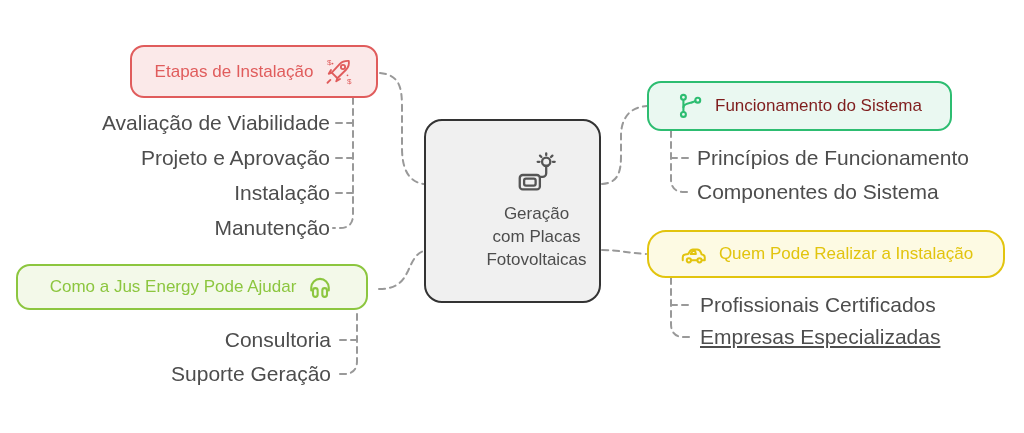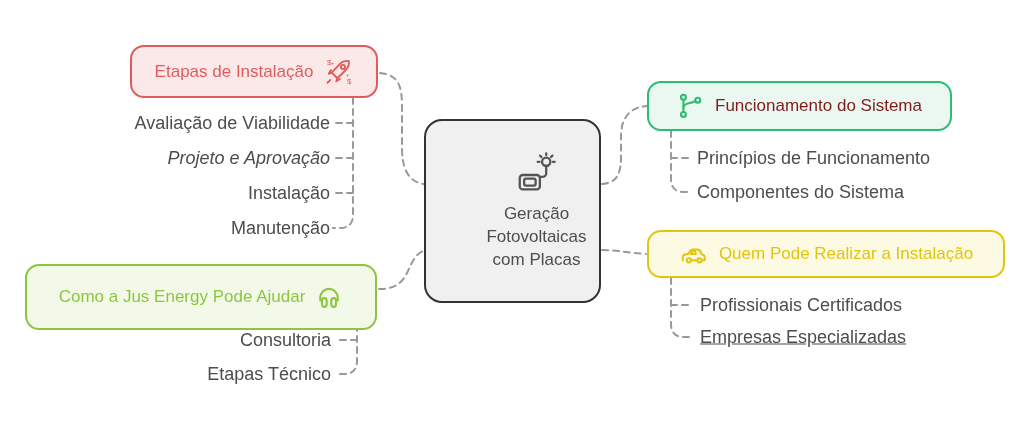--- a/index.html
+++ b/index.html
@@ -20,21 +20,21 @@
   .node-yellow { border-color:#e2c40e; background:#fdfae3; color:#e2c40e; }
   .center-node {
     position:absolute; z-index:1; left:424px; top:119px; width:177px; height:184px;
     background:#f0f0f0; border:2px solid #333333; border-radius:18px;
     display:flex; flex-direction:column; align-items:center; justify-content:center;
     box-sizing:border-box; color:#4d4d4d;padding-left:48px;
   }
   .center-node .ctext { font-size:17px; line-height:23px; text-align:center; margin-top:4px; }
   .leaf {
     position:absolute; z-index:1; transform:translateY(-50%);
-    font-size:18px; color:#4d4d4d; white-space:nowrap;
+    font-size:21px; color:#4d4d4d; white-space:nowrap;
   }
   .leaf.ralign { text-align:right; }
 </style>
 </head>
 <body>
 
 <div id="stage">
 
   <svg id="wires" width="1024" height="433" viewBox="0 0 1024 433">
     <g fill="none" stroke="#999999" stroke-width="2" stroke-dasharray="6 5" stroke-linecap="round">
@@ -67,69 +67,69 @@
       <path d="M7 12.5 L4.6 13.4 L6.4 10.4"></path>
       <path d="M11.5 17 L10.6 19.4 L13.6 17.6"></path>
       <path d="M3.6 20.6 L5.9 18.3"></path>
       <circle cx="7.6" cy="5.2" r="0.7" fill="#e05c5c" stroke="none"></circle>
       <circle cx="19.6" cy="14.6" r="0.7" fill="#e05c5c" stroke="none"></circle>
       <text x="3.2" y="6.4" font-size="6.5" fill="#e05c5c" stroke="none" font-family="Liberation Sans, sans-serif">$</text>
       <text x="19.2" y="21.6" font-size="6.5" fill="#e05c5c" stroke="none" font-family="Liberation Sans, sans-serif">$</text>
     </svg>
   </div>
   <div class="leaf ralign" style="right:694px; top:123px;">Avaliação de Viabilidade</div>
-  <div class="leaf ralign" style="right:694px; top:158px;font-style:italic;">Projeto e Aprovação</div>
+  <div class="leaf ralign" style="right:694px; top:158px;">Projeto e Aprovação</div>
   <div class="leaf ralign" style="right:694px; top:193px;">Instalação</div>
   <div class="leaf ralign" style="right:694px; top:228px;">Manutenção</div>
 
-  <div class="node node-lime" style="left:25px; top:264px; width:352px; height:66px;">
+  <div class="node node-lime" style="left:16px; top:264px; width:352px; height:46px;">
     <span>Como a Jus Energy Pode Ajudar</span>
     <svg width="28" height="28" viewBox="0 0 24 24" stroke="#8cc63f" stroke-width="1.8" fill="none" stroke-linecap="round" stroke-linejoin="round">
       <path d="M4.5 15 v-2.5 a7.5 7.5 0 0 1 15 0 V15"></path>
       <rect x="6" y="13" width="4" height="7.5" rx="2"></rect>
       <rect x="14" y="13" width="4" height="7.5" rx="2"></rect>
     </svg>
   </div>
   <div class="leaf ralign" style="right:693px; top:340px;">Consultoria</div>
-  <div class="leaf ralign" style="right:693px; top:374px;">Etapas Técnico</div>
+  <div class="leaf ralign" style="right:693px; top:374px;">Suporte Geração</div>
 
   <div class="center-node">
     <svg width="46" height="46" viewBox="0 0 40 40" stroke="#555555" stroke-width="2" fill="none" stroke-linecap="round" stroke-linejoin="round">
       <circle cx="28" cy="8.5" r="3.6"></circle>
       <path d="M26.6 12 h2.8"></path>
       <path d="M28 1.2 v1.4"></path>
       <path d="M22.6 3.2 l1.2 1.2"></path>
       <path d="M33.4 3.2 l-1.2 1.2"></path>
       <path d="M20.6 8.5 h1.6"></path>
       <path d="M33.8 8.5 h1.6"></path>
       <path d="M28 13 v5.5 c0 2 -1.6 3.2 -3.2 3.2 h-1.6"></path>
       <rect x="5" y="20" width="17.5" height="12.5" rx="2.6"></rect>
       <rect x="8.8" y="23.2" width="10" height="6" rx="1.6"></rect>
     </svg>
     <div class="ctext">
       <div>Geração</div>
+      <div>com Placas</div>
       <div>Fotovoltaicas</div>
-      <div>com Placas</div>
     </div>
   </div>
 
   <div class="node node-green" style="left:647px; top:81px; width:305px; height:50px;">
     <svg width="28" height="28" viewBox="0 0 24 24" stroke="#2dbd71" stroke-width="1.8" fill="none" stroke-linecap="round" stroke-linejoin="round">
       <circle cx="5.5" cy="4.6" r="2.1"></circle>
       <circle cx="5.5" cy="19.2" r="2.1"></circle>
       <circle cx="17.8" cy="7" r="2.1"></circle>
       <path d="M5.5 6.8 V17"></path>
       <path d="M5.5 13 C5.5 10.2 10 9.6 12.8 8.9 C14.3 8.5 15.2 8.1 15.8 7.7"></path>
     </svg>
     <span>Funcionamento do Sistema</span>
   </div>
   <div class="leaf" style="left:697px; top:192px;">Componentes do Sistema</div>
   <div class="leaf" style="left:697px; top:158px;">Princípios de Funcionamento</div>
 
-  <div class="node node-yellow" style="left:647px; top:230px; width:358px; height:48px;">
+  <div class="node node-yellow" style="left:647px; top:230px; width:358px; height:48px;border-radius:19px;">
     <svg width="30" height="30" viewBox="0 0 24 24" stroke="#e2c40e" stroke-width="1.6" fill="none" stroke-linecap="round" stroke-linejoin="round">
       <path d="M3 17 v-2.4 c0-1.2 .8-2 2-2.2 l2.3-.4 1.8-2.7 c.4-.6 1.1-1 1.9-1 h3.5 c1.7 0 2.7 1.3 3.2 2.9 l.3 1 c1.6 .2 2.6 1 2.6 2.4 V17 h-1.5"></path>
       <path d="M9.3 12 h4.2 l-.6-2.4 h-2 z"></path>
       <circle cx="7.9" cy="17" r="1.7"></circle>
       <circle cx="16.4" cy="17" r="1.7"></circle>
       <path d="M9.7 17 h4.9"></path>
     </svg>
     <span>Quem Pode Realizar a Instalação</span>
   </div>
   <div class="leaf" style="left:700px; top:305px;">Profissionais Certificados</div>

